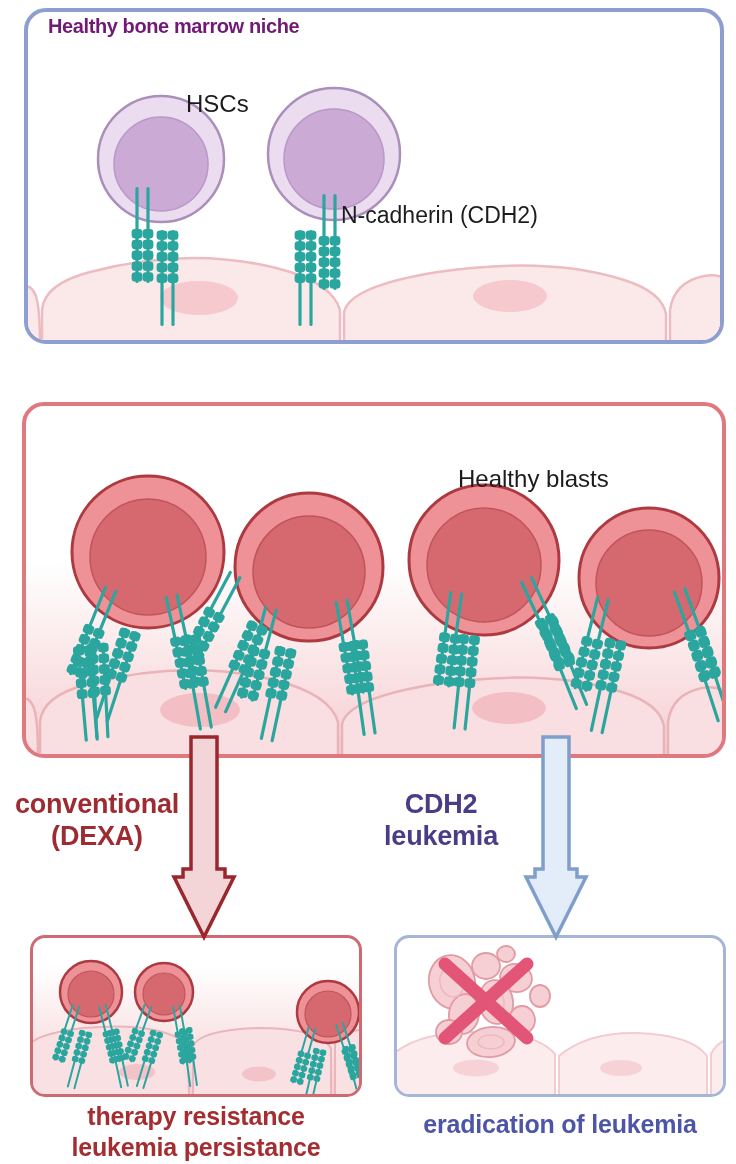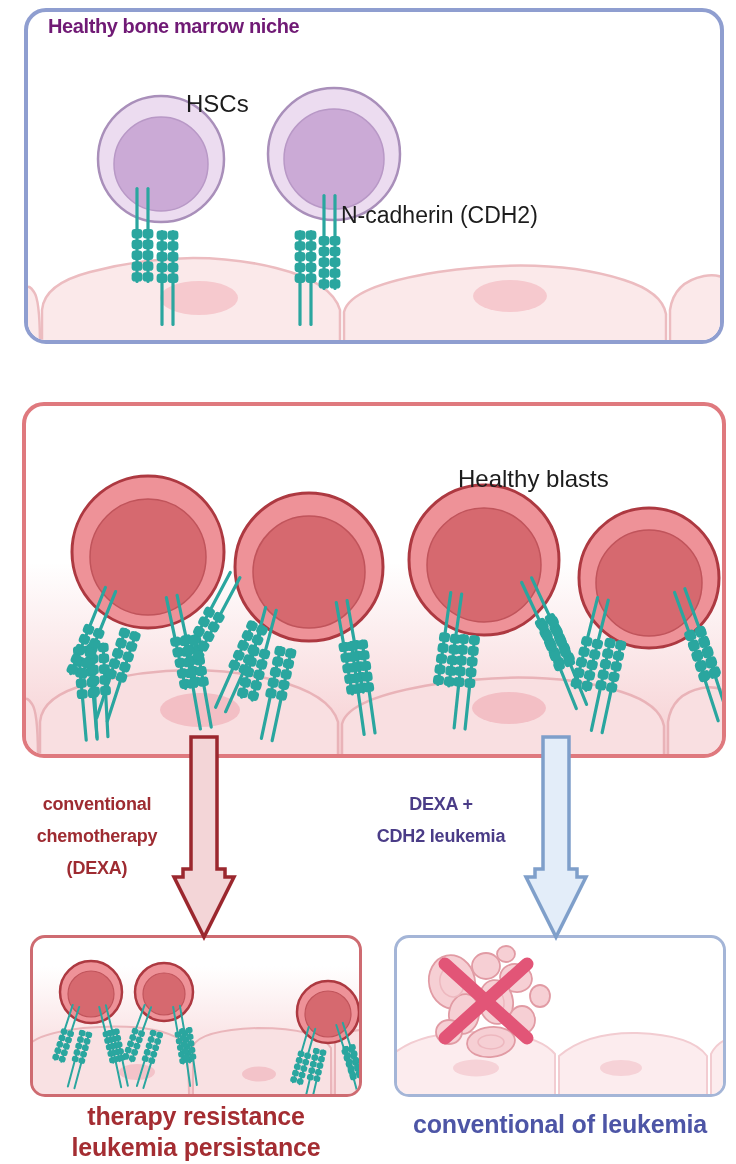--- a/index.html
+++ b/index.html
@@ -16,21 +16,21 @@
   #panel-eradication{left:394px;top:935px;width:332px;height:162px;border:3.5px solid #a4b5d7;border-radius:15px;background:#ffffff;}
   .panel svg{position:absolute;left:0;top:0;}
   .lbl{position:absolute;white-space:nowrap;}
   .panel-title{font-size:20px;font-weight:700;color:#701a75;letter-spacing:-0.4px;margin-left:12px;}
   #title-healthy{left:36px;top:15px;}
   #title-leukemia{left:36px;top:417px;}
   .plain-lbl{font-size:24px;color:#1c1c1c;}
   #lbl-hscs{left:186px;top:52px;margin-top:38px;}
   #lbl-ncad{left:341px;top:202px;font-size:23px;text-align:center;}
   #lbl-blasts{left:458px;top:465px;}
-  .arrow-label{position:absolute;text-align:center;font-weight:700;font-size:18px;line-height:32px;letter-spacing:-0.2px;}
+  .arrow-label{position:absolute;text-align:center;font-weight:700;font-size:27px;line-height:32px;letter-spacing:-0.2px;}
   #lbl-chemo{left:2px;top:788px;width:190px;color:#9e2b31;}
   #lbl-dexa-adh{left:346px;top:788px;width:190px;color:#4a3c87;}
   .caption{position:absolute;text-align:center;font-weight:700;font-size:25px;line-height:31px;letter-spacing:-0.2px;}
   #cap-resistance{left:22px;top:1101px;width:348px;color:#a42d32;}
   #cap-eradication{left:394px;top:1109px;width:332px;color:#4d55a6;}
   .arrow-svg{position:absolute;}
 </style>
 </head>
 <body>
 
@@ -237,27 +237,25 @@
   </svg>
 
   <div class="lbl panel-title" id="title-healthy">Healthy bone marrow niche</div>
   <div class="lbl plain-lbl" id="lbl-hscs">HSCs</div>
   <div class="lbl plain-lbl" id="lbl-ncad">N-cadherin (CDH2)</div>
 
   <div class="lbl plain-lbl" id="lbl-blasts">Healthy blasts</div>
 
   <div class="arrow-label" id="lbl-chemo">
     <div>conventional</div>
-    <div>chemotherapy</div>
     <div>(DEXA)</div>
   </div>
   <div class="arrow-label" id="lbl-dexa-adh">
-    <div>DEXA +</div>
     <div>CDH2 leukemia</div>
   </div>
 
   <div class="caption" id="cap-resistance">
     <div>therapy resistance</div>
     <div>leukemia persistance</div>
   </div>
-  <div class="caption" id="cap-eradication">conventional of leukemia</div>
+  <div class="caption" id="cap-eradication">eradication of leukemia</div>
 
 </div>
 
 </body></html>

